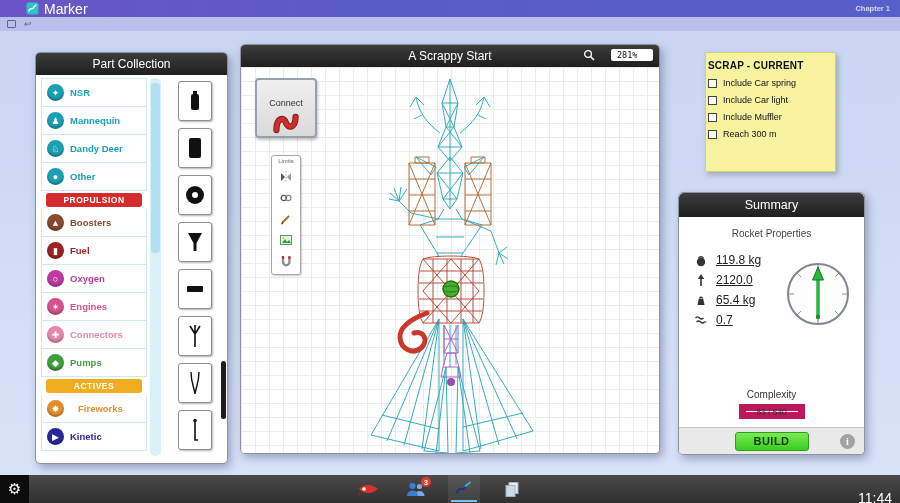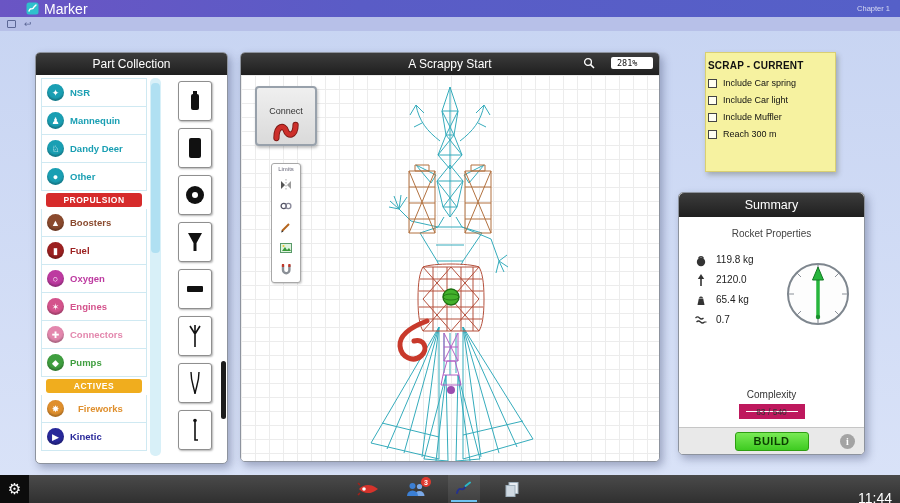--- a/index.html
+++ b/index.html
@@ -4,21 +4,21 @@
 <style>
   * { margin:0; padding:0; box-sizing:border-box; }
   body { background:#e8e8e8; font-family:"Liberation Sans", sans-serif; }
   .screen { position:relative; width:900px; height:503px; overflow:hidden; background:linear-gradient(180deg,#c7d4f2,#dae3f8); }
 
   
   .titlebar { position:absolute; top:0; left:0; width:100%; height:17px;
     background:linear-gradient(90deg,#6a55c4,#5a5cc6 40%,#5560c8); display:flex; align-items:center; padding-left:26px; }
   .titlebar .logo { position:absolute; left:26px; top:2px; width:13px; height:13px; }
   .titlebar .app-title { margin-left:18px; color:#fff; font-size:14px; }
-  .titlebar .chapter { position:absolute; right:10px; color:rgba(255,255,255,.75); font-size:7.5px; }
+  .titlebar .chapter { position:absolute; right:10px; color:rgba(255,255,255,.75); font-size:7.5px;font-weight:bold; }
   .menustrip { position:absolute; top:17px; left:0; width:100%; height:14px; background:#b7c0e8; display:flex; align-items:center; gap:8px; padding-left:7px; }
   .strip-icon { width:9px; height:8px; border:1px solid #5c6796; border-radius:1px; }
   .strip-arrow { color:#5c6796; font-size:9px; line-height:8px; }
 
   
   .panel { position:absolute; background:#fff; border:1px solid #8d939e; border-radius:5px;
     box-shadow:3px 4px 9px rgba(40,50,90,.35); }
   .panel-header { height:22px; background:linear-gradient(#3c3c3c,#1f1f1f); color:#fff;
     display:flex; align-items:center; justify-content:center; font-size:12px;
     border-radius:4px 4px 0 0; position:relative; }
@@ -36,21 +36,21 @@
     font-weight:bold; letter-spacing:.5px; display:flex; align-items:center; justify-content:center; }
   .pc-scroll { width:11px; height:378px; background:#d8f0f8; border-radius:5px; position:relative; }
   .pc-scroll-thumb { position:absolute; left:1px; top:5px; width:9px; height:170px; background:#b0e0f2; border-radius:4px; }
   .thumb-col { flex:1; display:flex; flex-direction:column; align-items:center; padding-top:3px; overflow:hidden; }
   .thumb-card { width:34px; height:40px; background:#fff; border:1px solid #8f8f8f; border-radius:3px;
     box-shadow:1px 1px 2px rgba(0,0,0,.3); display:flex; align-items:center; justify-content:center;
     margin-bottom:7px; flex:0 0 auto; cursor:pointer; }
   .pc-darkscroll { position:absolute; right:1px; top:286px; width:5px; height:58px; background:#1c1c1c; border-radius:3px; }
 
   
-  .ws { left:240px; top:52px; width:420px; height:410px; }
+  .ws { left:240px; top:44px; width:420px; height:410px; }
   .zoom-ctl { position:absolute; right:6px; top:4px; display:flex; align-items:center; gap:16px; }
   .zoom-box { background:#fff; color:#111; font-size:8.5px; font-family:"DejaVu Sans Mono",monospace;
     padding:1px 6px; min-width:42px; border-radius:2px; }
   .canvas { position:relative; width:418px; height:386px; background-color:#fff;
     background-image:linear-gradient(#ececec 1px, transparent 1px),
                      linear-gradient(90deg,#ececec 1px, transparent 1px);
     background-size:14px 14px; border-radius:0 0 4px 4px; overflow:hidden; }
   .sel-part { position:absolute; left:14px; top:11px; width:62px; height:60px;
     background:linear-gradient(#efefef,#dadada); border:2px solid #98a1ab; border-radius:4px;
     display:flex; flex-direction:column; align-items:center; padding-top:18px; cursor:pointer;
@@ -71,21 +71,21 @@
   .note-check { width:9px; height:9px; background:#fffef2; border:1px solid #444; flex:0 0 auto; }
   .note-label { font-size:9px; color:#111; }
 
   
   .sum { left:678px; top:192px; width:187px; height:263px; }
   .sum .panel-header { height:24px; font-size:12.5px; border-radius:5px 5px 0 0; }
   .sum-body { position:relative; height:237px; }
   .sum-sub { position:absolute; top:11px; width:100%; text-align:center; font-size:10px; color:#444; }
   .stats { position:absolute; left:15px; top:36px; display:flex; flex-direction:column; gap:7px; }
   .stat-row { display:flex; align-items:center; gap:8px; height:13px; }
-  .stat-val { font-size:10px; color:#222; }
+  .stat-val { font-size:12px; color:#222;text-decoration:underline; }
   .gauge { position:absolute; right:9px; top:40px; }
   .cx-label { position:absolute; top:172px; width:100%; text-align:center; font-size:10px; color:#333; }
   .cx-box { position:absolute; top:187px; left:50%; transform:translateX(-50%); width:66px; height:15px;
     background:#fff; border:7px solid #be185d; font-size:8.5px; color:#333; display:flex;
     align-items:center; justify-content:center; }
   .sum-footer { position:absolute; bottom:0; left:0; width:100%; height:27px; background:#e9e9e9;
     border-top:1px solid #c6c6c6; border-radius:0 0 4px 4px; display:flex; align-items:center; justify-content:center; }
   .build-btn { width:74px; height:19px; background:linear-gradient(#79ea55,#3ecb21); border:1px solid #2e9e12;
     border-radius:3px; font-size:11px; font-weight:bold; color:#0a3d00; display:flex; align-items:center;
     justify-content:center; cursor:pointer; letter-spacing:.5px; }

